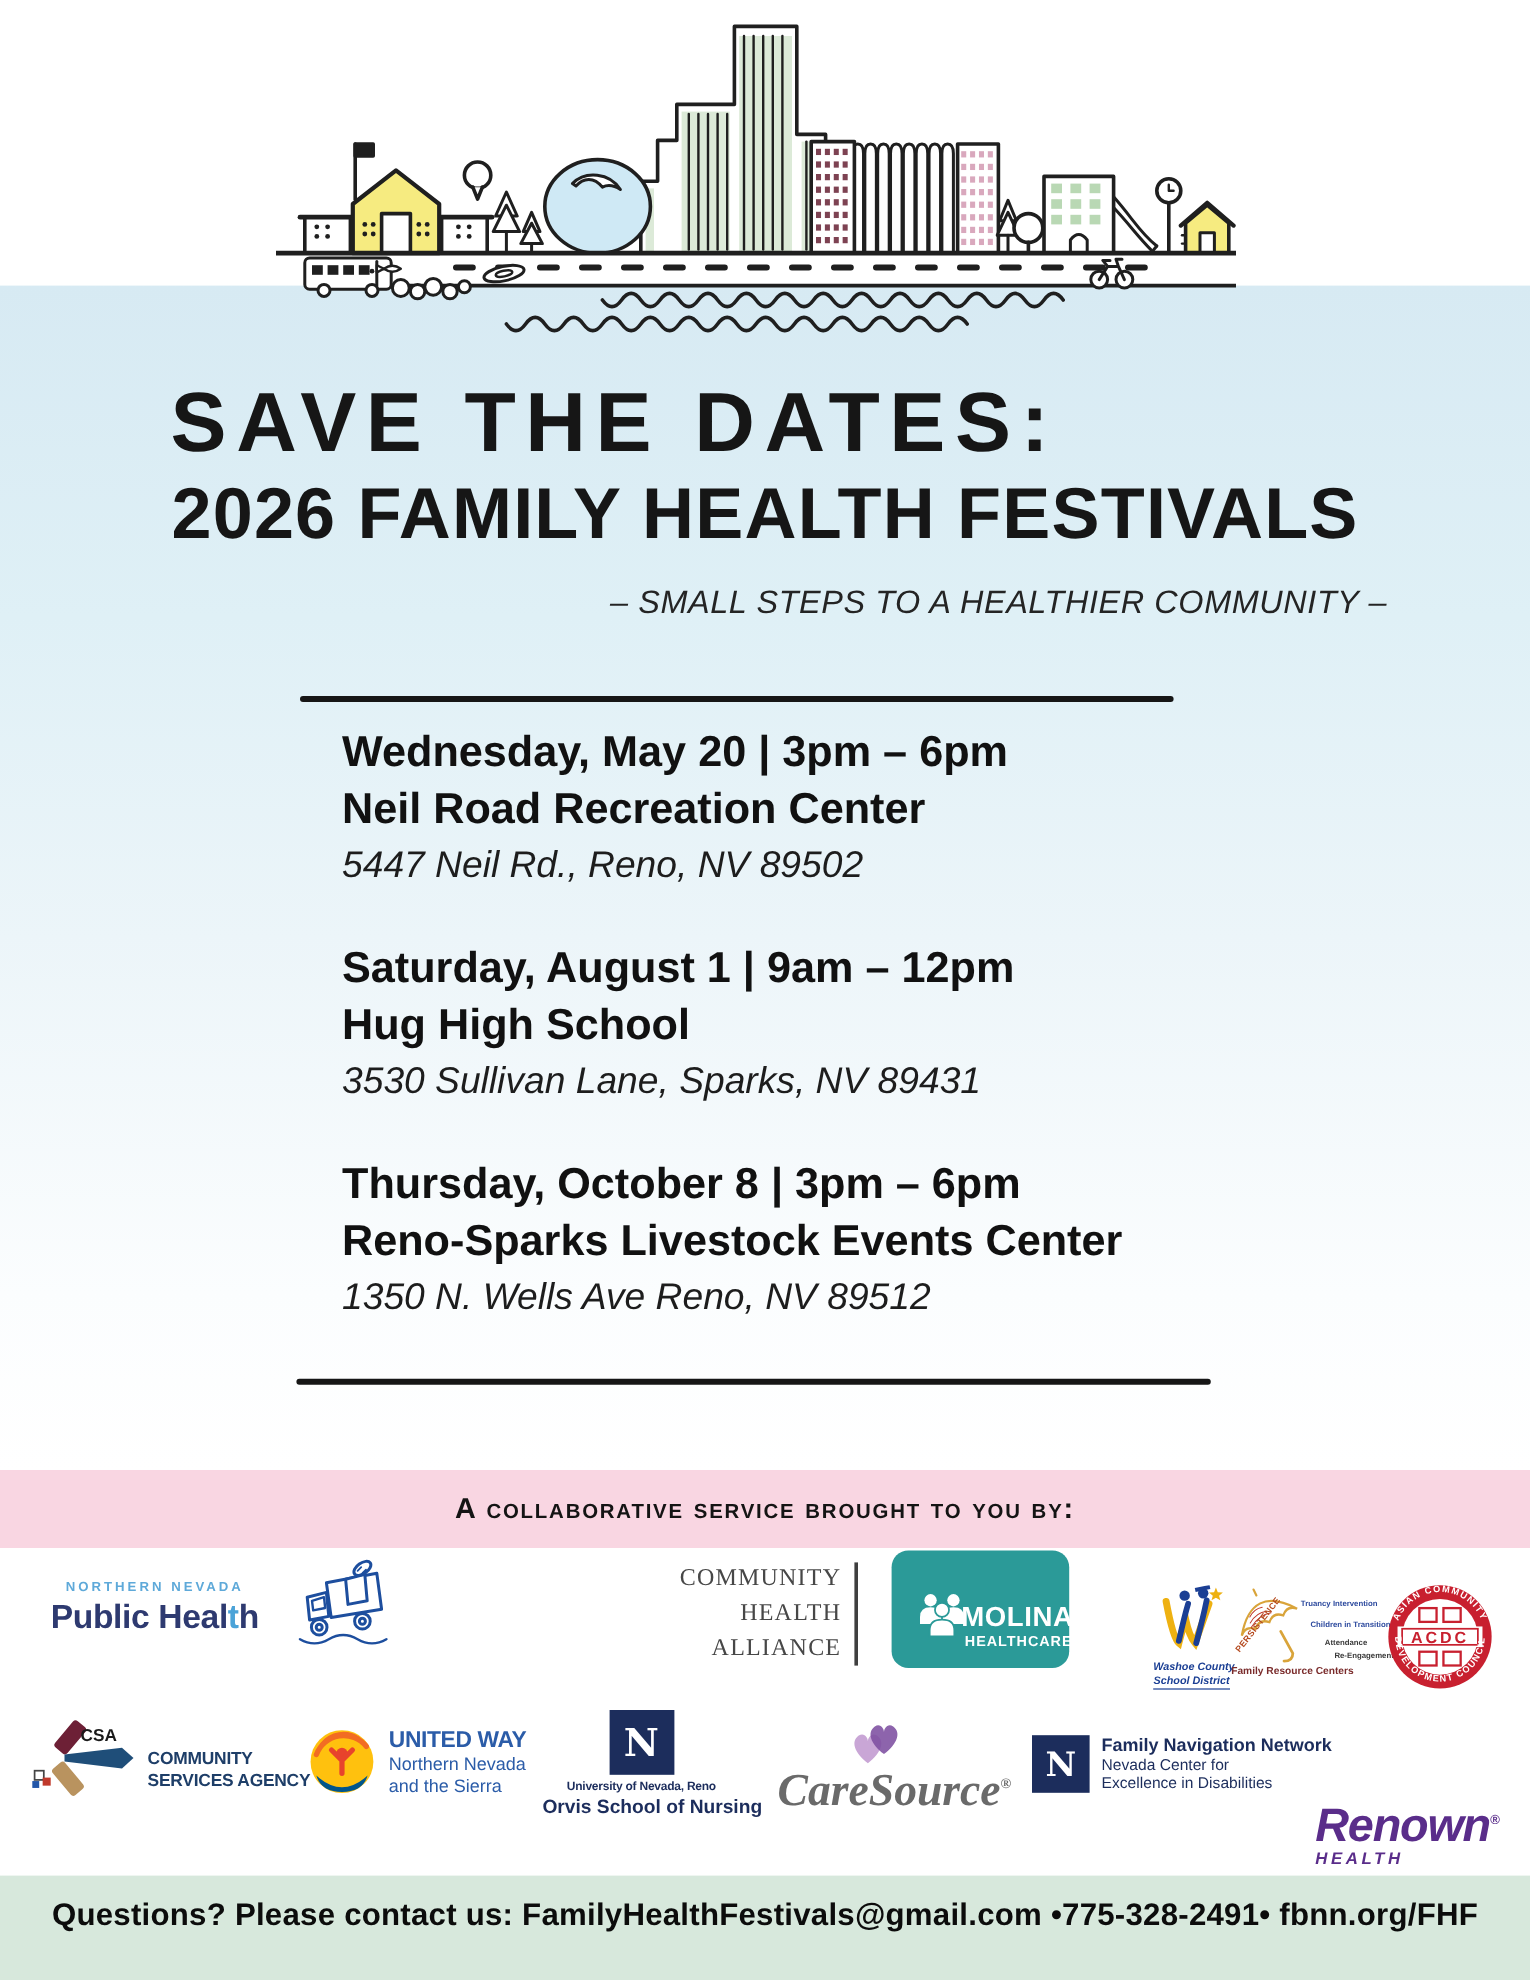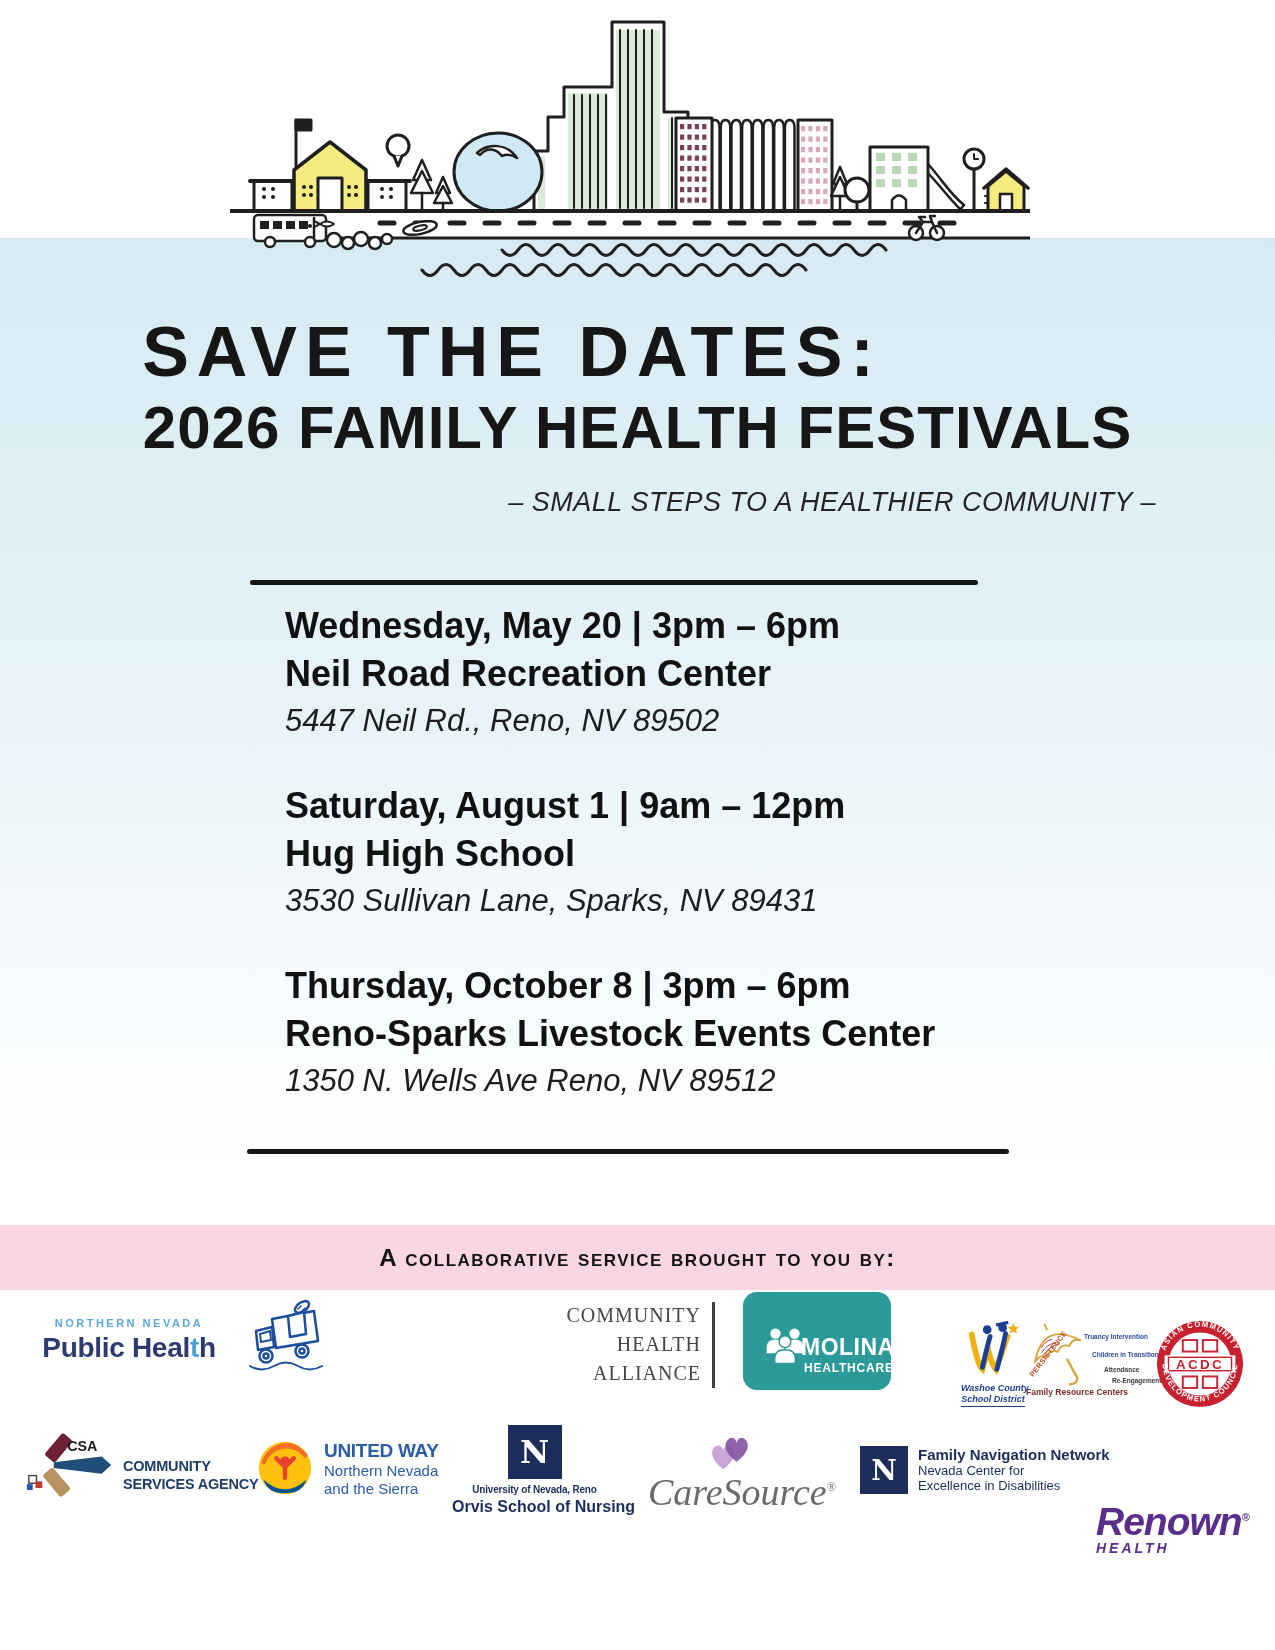--- a/index.html
+++ b/index.html
@@ -66,21 +66,21 @@
   .uw-name{font-size:19px;font-weight:900;color:#2b5ca8;letter-spacing:-.3px;white-space:nowrap;}
   .uw-sub{font-size:15px;color:#2b5ca8;line-height:18px;white-space:nowrap;}
   .logo-orvis{left:452px;top:1425px;width:165px;text-align:center;}
   .n-block{background:#1c2d5c;color:#fff;font-family:"DejaVu Serif",serif;font-weight:bold;
            display:flex;align-items:center;justify-content:center;}
   .orvis-n{width:54px;height:54px;font-size:32px;margin:0 auto;}
   .orvis-univ{font-size:10px;font-weight:bold;color:#1c2d5c;margin-top:5px;letter-spacing:-.2px;white-space:nowrap;}
   .orvis-school{font-size:16px;font-weight:bold;color:#1c2d5c;margin-top:3px;white-space:nowrap;}
   .logo-caresource{left:648px;top:1434px;width:212px;}
   .cs-hearts{position:absolute;left:58px;top:0;}
-  .cs-name{margin-top:36px;font-family:"Liberation Serif",serif;font-style:italic;font-weight:normal;
+  .cs-name{margin-top:36px;font-family:"Liberation Serif",serif;font-style:italic;font-weight:bold;
            font-size:38px;color:#6a6a6a;white-space:nowrap;}
   .cs-name sup{font-size:12px;}
   .logo-fnn{left:860px;top:1446px;display:flex;}
   .fnn-n{width:48px;height:48px;font-size:28px;}
   .fnn-text{margin-left:10px;margin-top:0;}
   .fnn-title{font-size:15px;font-weight:bold;color:#1c2d5c;white-space:nowrap;}
   .fnn-sub{font-size:13px;color:#1c2d5c;line-height:15px;white-space:nowrap;}
   .logo-renown{left:1096px;top:1500px;width:158px;text-align:left;}
   .renown-name{font-size:39px;font-weight:bold;font-style:italic;color:#5a2d8a;letter-spacing:-1px;white-space:nowrap;}
   .renown-name sup{font-size:11px;}
@@ -492,14 +492,17 @@
       <div class="fnn-sub">Nevada Center for</div>
       <div class="fnn-sub">Excellence in Disabilities</div>
     </div>
   </div>
 
   <div class="logo-renown abs">
     <div class="renown-name"><span>Renown</span><sup>®</sup></div>
     <div class="renown-sub">HEALTH</div>
   </div>
 
+  <div class="footer-band abs">
+    <div class="footer-text">Questions? Please contact us: FamilyHealthFestivals@gmail.com •775-328-2491• fbnn.org/FHF</div>
+  </div>
 
 </div>
 
 </body></html>

